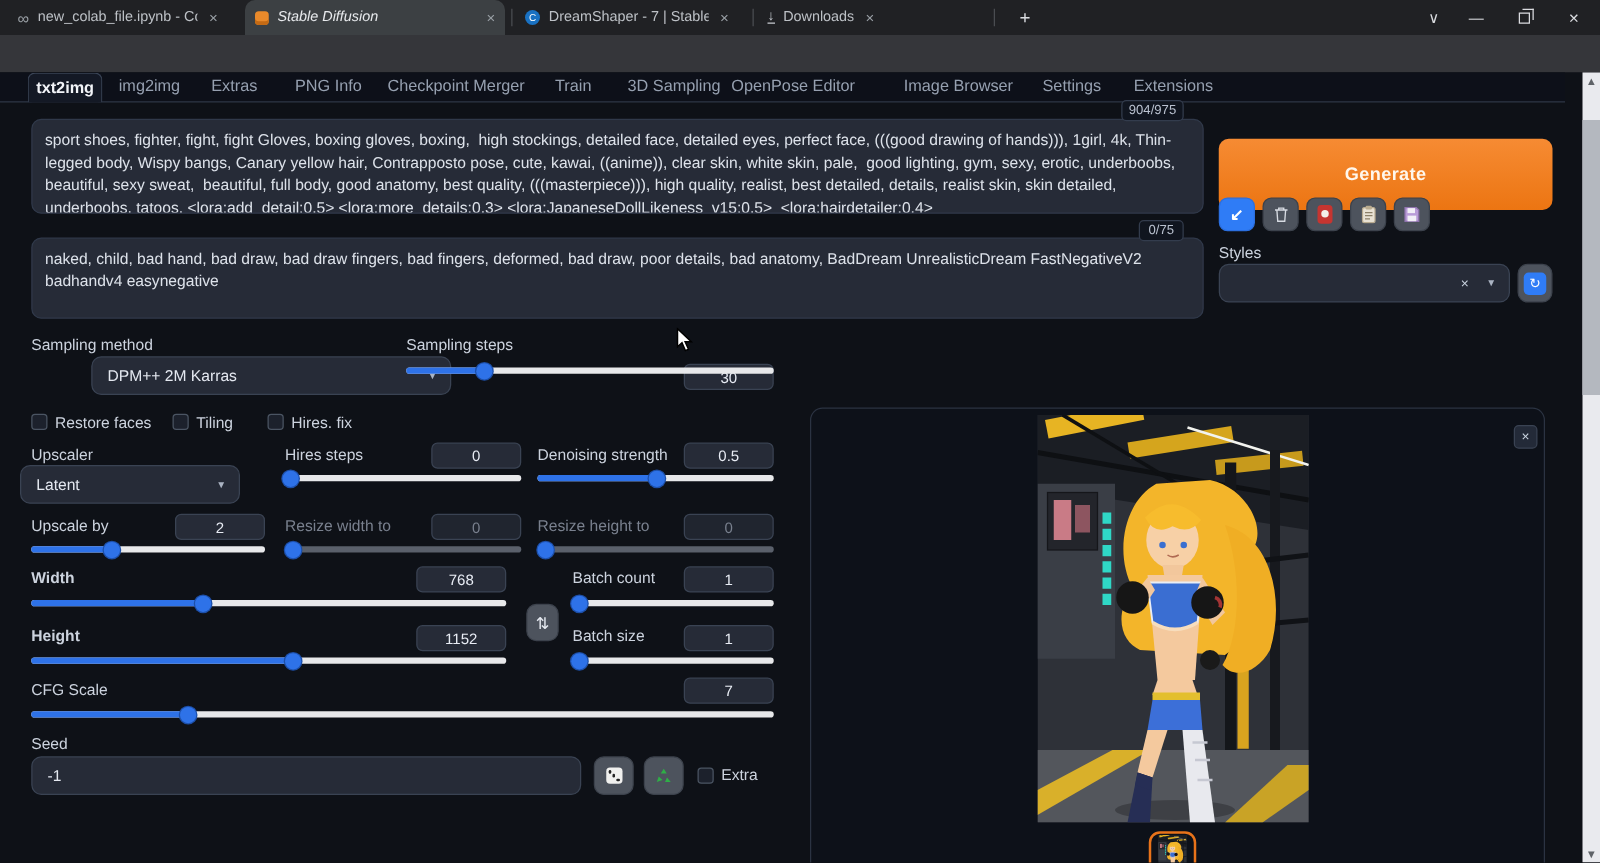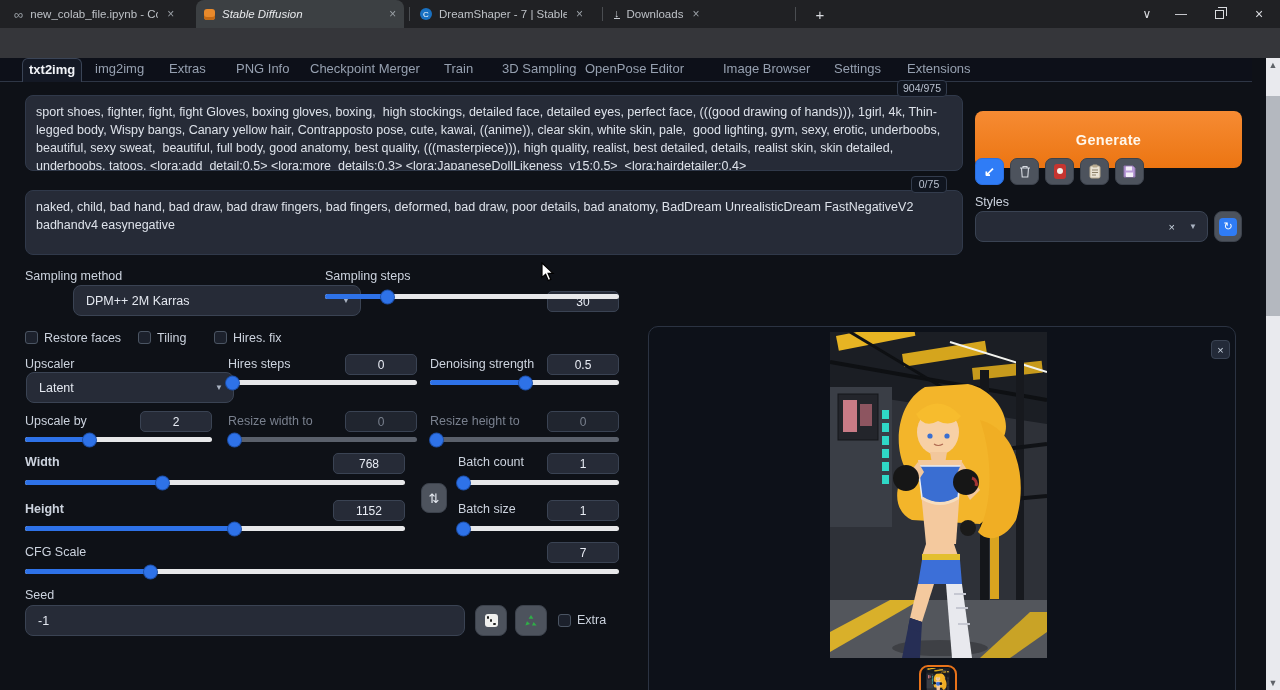--- a/index.html
+++ b/index.html
@@ -225,21 +225,21 @@
     </div>
 
     <div class="cb" style="left:25px;top:273px;"></div>
     <div class="lbl" style="left:44px;top:273px;">Restore faces</div>
     <div class="cb" style="left:138px;top:273px;"></div>
     <div class="lbl" style="left:157px;top:273px;">Tiling</div>
     <div class="cb" style="left:214px;top:273px;"></div>
     <div class="lbl" style="left:233px;top:273px;">Hires. fix</div>
 
     <div class="lbl" style="left:25px;top:299px;">Upscaler</div>
-    <div class="dd" style="left:26px;top:314px;width:208px;height:31px;">
+    <div class="dd" style="left:16px;top:314px;width:176px;height:31px;">
       <span>Latent</span>
       <span class="caret">▼</span>
     </div>
     <div class="lbl" style="left:228px;top:299px;">Hires steps</div>
     <input class="numbox" style="left: 345px; top: 296px;" value="0">
     <div class="slider" style="left:228px;top:322px;width:189px;">
       <div class="fill" style="width: 2%;">
           <div class="thumb"></div>
         </div>
     </div>

